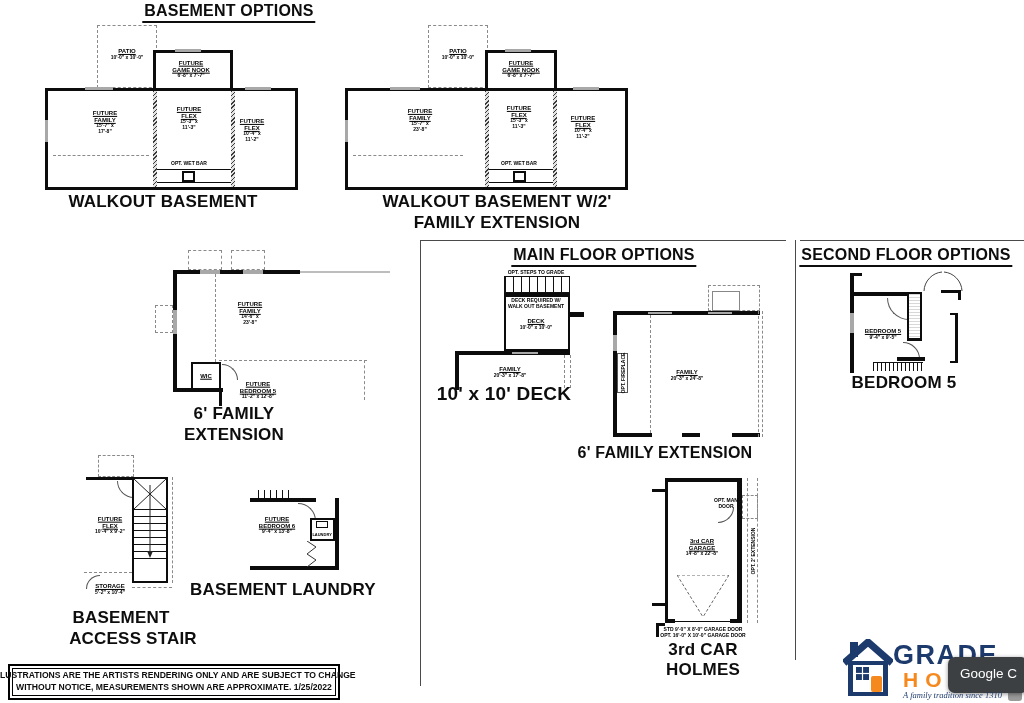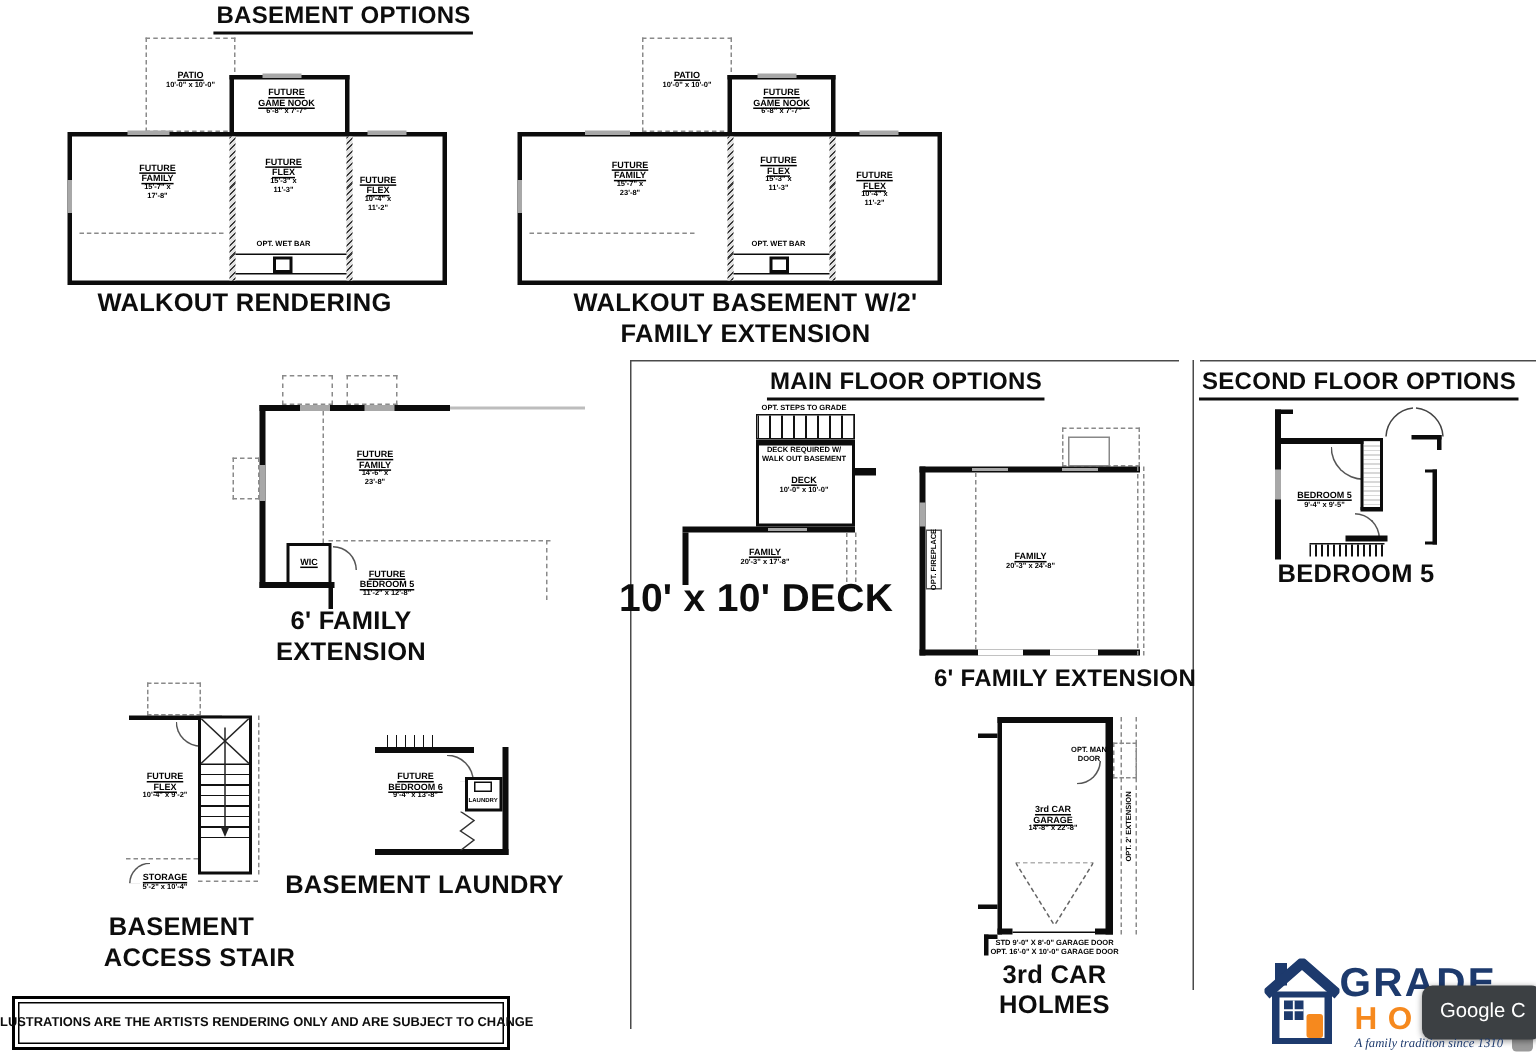--- a/index.html
+++ b/index.html
@@ -21,21 +21,21 @@
   .qc.bl{border-bottom:1px solid #555;border-left:1px solid #555;border-radius:0 0 0 100%}
   .rl{position:absolute;transform:translate(-50%,-50%);text-align:center;font-size:6px;
     font-weight:bold;line-height:1.1;color:#000}
   .rl .nm{text-decoration:underline}
   .rl .dm{display:block;font-size:5px}
   .sl{position:absolute;transform:translate(-50%,-50%);text-align:center;font-size:5px;
     font-weight:bold;line-height:1.2;white-space:pre-line;color:#000}
   .vt{position:absolute;transform:translate(-50%,-50%) rotate(-90deg);font-size:5px;
     font-weight:bold;white-space:nowrap;color:#000}
   .cap{position:absolute;transform:translateX(-50%);white-space:nowrap;font-size:17px;
-    font-weight:bold;letter-spacing:.2px}.s16{font-size:16px}.s19{font-size:26px}
+    font-weight:bold;letter-spacing:.2px}.s16{font-size:16px}.s19{font-size:19px}
   .sec{position:absolute;transform:translateX(-50%);white-space:nowrap;font-size:16px;
     font-weight:bold;letter-spacing:.2px;border-bottom:2px solid #0d0d0d;padding:0 2px 1px}
   .vline{position:absolute;width:1px;background:#4a4a4a}
   .hline{position:absolute;height:1px;background:#4a4a4a}
   .disc{position:absolute;left:8px;top:664px;width:332px;height:36px;border:2px solid #000;padding:2px;background:#fff}
   .disc-in{width:100%;height:100%;border:1px solid #000;display:flex;flex-direction:column;
     justify-content:center;align-items:center;font-size:8.6px;font-weight:bold;line-height:1.35;white-space:nowrap}
   .tooltip{position:absolute;left:948px;top:657px;width:80px;height:36px;background:#3c4043;
     border-radius:7px;box-shadow:0 1px 4px rgba(0,0,0,.45);color:#fff;font-size:13.5px;
     padding:9px 0 0 12px;z-index:5}
@@ -73,21 +73,21 @@
   <div class="wh" style="left:186px;top:66px;width:4px;height:96px"></div>
   <div class="rl" style="left:60px;top:97px;width:30px"><span class="nm">FUTURE FAMILY</span><span class="dm">15'-7" x 17'-8"</span></div>
   <div class="rl" style="left:144px;top:93px;width:28px"><span class="nm">FUTURE FLEX</span><span class="dm">15'-3" x 11'-3"</span></div>
   <div class="rl" style="left:207px;top:105px;width:28px"><span class="nm">FUTURE FLEX</span><span class="dm">10'-4" x 11'-2"</span></div>
   <div class="sl" style="left:144px;top:138px;width:40px">OPT. WET BAR</div>
   <div class="w" style="left:112px;top:144px;width:74px;height:1px"></div>
   <div class="w" style="left:112px;top:157px;width:74px;height:1px"></div>
   <div class="box" style="left:137px;top:146px;width:13px;height:11px"></div>
   <div class="dl" style="left:8px;top:130px;width:96px"></div>
 </div>
-<div class="cap" style="left:163px;top:192px">WALKOUT RENDERING</div>
+<div class="cap" style="left:163px;top:192px">WALKOUT BASEMENT</div>
 
 <div class="plan" style="left:345px;top:25px;width:285px;height:166px">
   <div class="d" style="left:83px;top:0;width:60px;height:63px"></div>
   <div class="rl" style="left:113px;top:29px;width:34px"><span class="nm">PATIO</span><span class="dm">10'-0" x 10'-0"</span></div>
   <div class="box" style="left:140px;top:25px;width:72px;height:40px;border-width:3px;border-bottom:none"></div>
   <div class="win" style="left:160px;top:24px;width:26px;height:3px"></div>
   <div class="rl" style="left:176px;top:44px;width:40px"><span class="nm">FUTURE GAME NOOK</span><span class="dm">6'-8" x 7'-7"</span></div>
   <div class="box" style="left:0;top:63px;width:283px;height:102px;border-width:3px"></div>
   <div class="win" style="left:45px;top:62px;width:30px;height:3px"></div>
   <div class="win" style="left:228px;top:62px;width:26px;height:3px"></div>
@@ -196,21 +196,21 @@
   <div class="w" style="left:23px;top:148px;width:147px;height:4px"></div>
   <div style="position:absolute;left:62px;top:148px;width:30px;height:4px;background:#fff"></div>
   <div style="position:absolute;left:110px;top:148px;width:32px;height:4px;background:#fff"></div>
   <div class="dv" style="left:168px;top:26px;height:126px"></div>
   <div class="dv" style="left:172px;top:26px;height:126px"></div>
   <div class="dv" style="left:60px;top:30px;height:118px"></div>
   <div style="position:absolute;left:27px;top:68px;width:11px;height:40px;border:1px solid #555"></div>
   <div class="vt" style="left:33px;top:88px">OPT. FIREPLACE</div>
   <div class="rl" style="left:97px;top:90px;width:36px"><span class="nm">FAMILY</span><span class="dm">20'-3" x 24'-8"</span></div>
 </div>
-<div class="cap s16" style="left:710px;top:444px">6' FAMILY EXTENSION</div>
+<div class="cap s16" style="left:665px;top:444px">6' FAMILY EXTENSION</div>
 
 <div class="plan" style="left:650px;top:475px;width:125px;height:170px">
   <div class="w" style="left:15px;top:3px;width:75px;height:4px"></div>
   <div class="w" style="left:15px;top:3px;width:3px;height:145px"></div>
   <div class="w" style="left:87px;top:3px;width:5px;height:145px"></div>
   <div class="w" style="left:15px;top:144px;width:10px;height:4px"></div>
   <div class="w" style="left:80px;top:144px;width:12px;height:4px"></div>
   <div class="w" style="left:25px;top:146px;width:55px;height:1px"></div>
   <div class="w" style="left:2px;top:14px;width:13px;height:3px"></div>
   <div class="w" style="left:2px;top:128px;width:13px;height:3px"></div>
@@ -254,20 +254,21 @@
   <div style="position:absolute;left:28px;top:94px;width:50px;height:9px;border-top:1px solid #111;background:repeating-linear-gradient(to right,#111 0 1px,transparent 1px 4px)"></div>
   <div class="w" style="left:110px;top:45px;width:3px;height:50px"></div>
   <div class="w" style="left:105px;top:45px;width:8px;height:2px"></div>
   <div class="w" style="left:105px;top:93px;width:8px;height:2px"></div>
 </div>
 <div class="cap" style="left:904px;top:373px">BEDROOM 5</div>
 
 <div class="disc">
   <div class="disc-in">
     <span>ILLUSTRATIONS ARE THE ARTISTS RENDERING ONLY AND ARE SUBJECT TO CHANGE</span>
+    <span>WITHOUT NOTICE, MEASUREMENTS SHOWN ARE APPROXIMATE.  1/25/2022</span>
   </div>
 </div>
 
 <svg class="abs" style="left:843px;top:639px" width="50" height="58" viewBox="0 0 50 58">
   <rect x="7" y="3" width="8" height="15" fill="#1d3a6d"></rect>
   <polyline points="1,24 25,3 49,24" stroke="#1d3a6d" stroke-width="7" fill="none"></polyline>
   <rect x="5" y="22" width="40" height="35" fill="#1d3a6d"></rect>
   <rect x="10" y="26" width="30" height="27" fill="#fff"></rect>
   <rect x="13" y="28" width="13" height="13" fill="#1d3a6d"></rect>
   <line x1="19.5" y1="28" x2="19.5" y2="41" stroke="#fff" stroke-width="1.2"></line>

